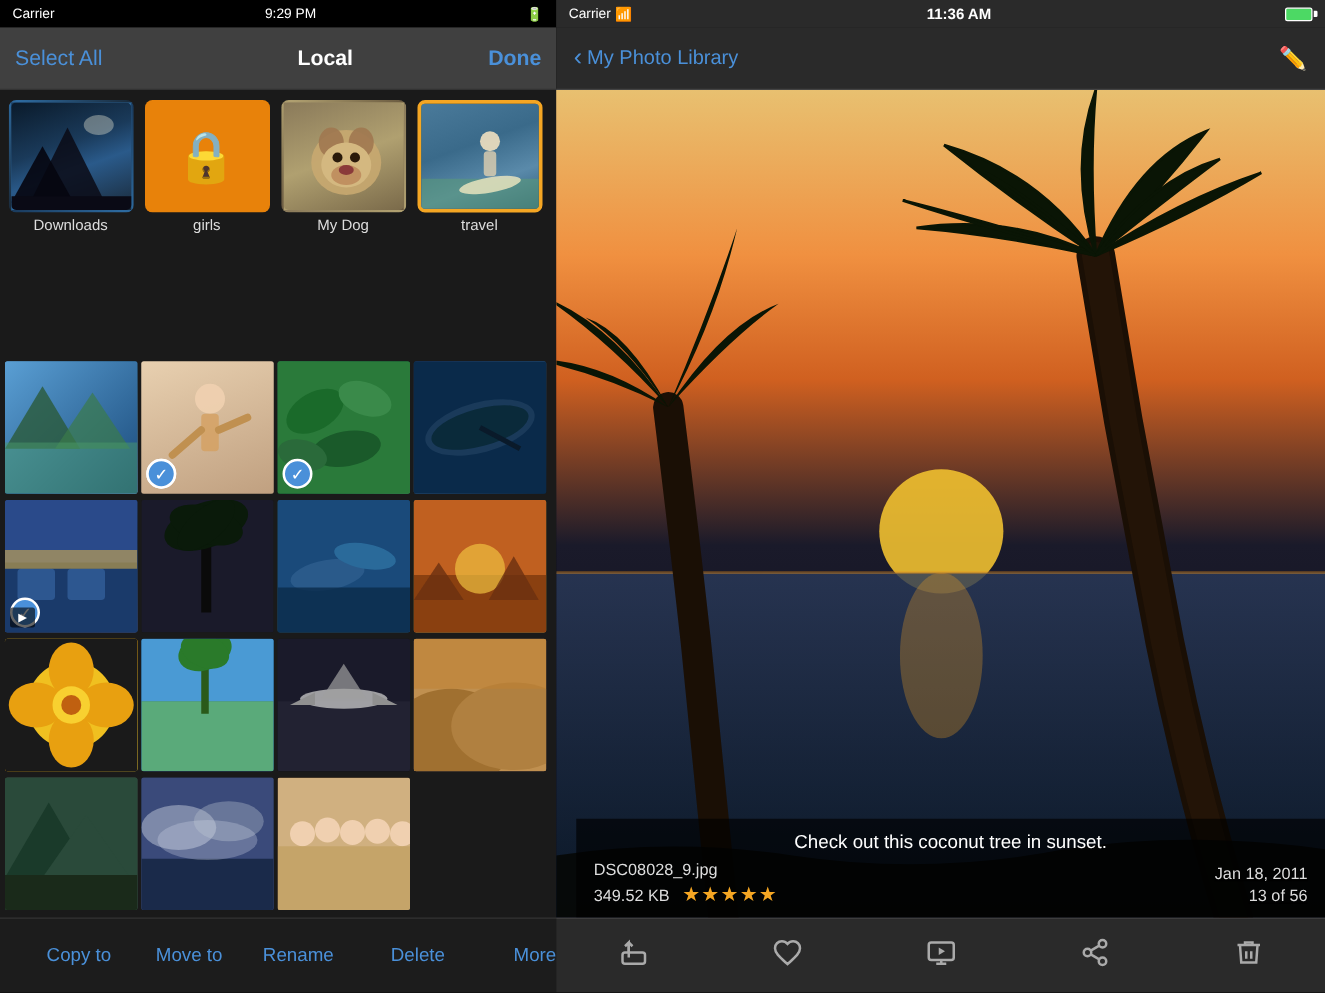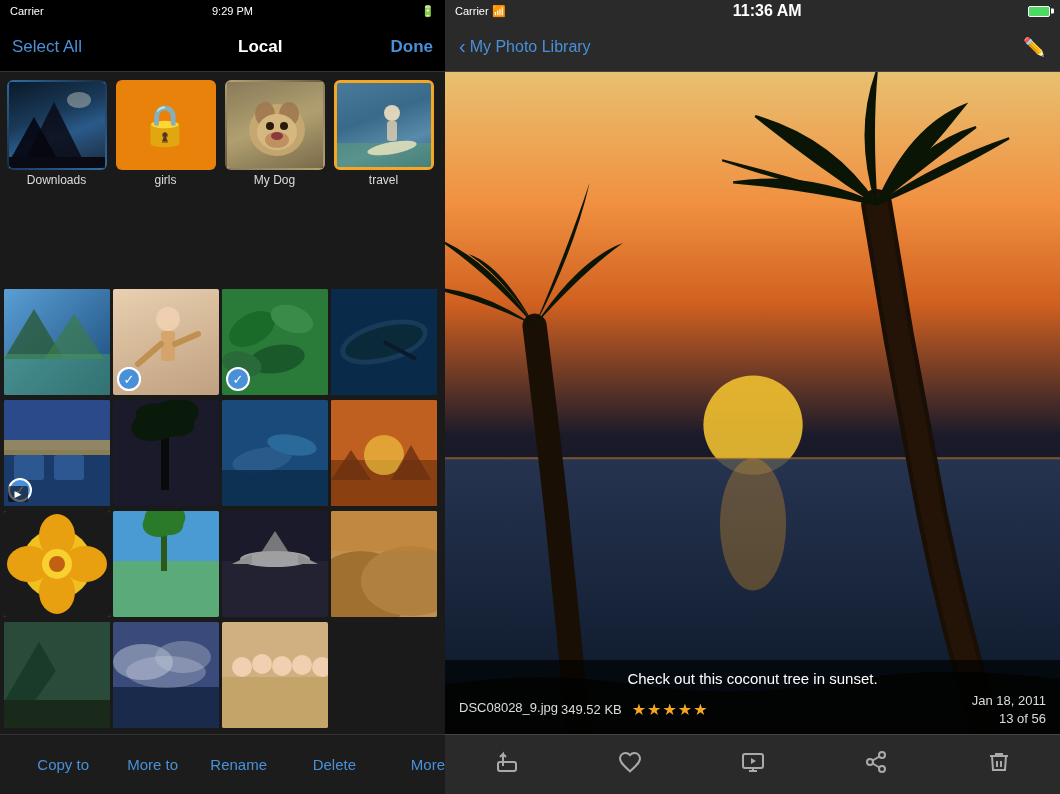--- a/index.html
+++ b/index.html
@@ -27,21 +27,21 @@
       display: flex;
       align-items: center;
       justify-content: space-between;
       padding: 0 10px;
       color: #fff;
       font-size: 11px;
     }
 
     .left-nav-bar {
       height: 50px;
-      background: #000000;
+      background: #404040;
       display: flex;
       align-items: center;
       justify-content: space-between;
       padding: 0 12px;
       border-bottom: 1px solid #333;
     }
 
     .left-nav-bar .select-all {
       color: #4a90d9;
       font-size: 17px;
@@ -187,21 +187,21 @@
       background: #2a2a2a;
       display: flex;
       align-items: center;
       justify-content: space-between;
       padding: 0 10px;
       color: #fff;
       font-size: 11px;
     }
 
     .status-left { display: flex; align-items: center; gap: 4px; }
-    .status-center { font-size: 16px; font-weight: 600; }
+    .status-center { font-size: 12px; font-weight: 600; }
     .status-right { display: flex; align-items: center; gap: 4px; }
 
     .battery-icon {
       display: inline-block;
       width: 22px;
       height: 11px;
       border: 1.5px solid #fff;
       border-radius: 2px;
       position: relative;
       background: #4cd964;
@@ -274,41 +274,42 @@
       position: absolute;
       top: 0;
       left: 0;
       width: 100%;
       height: 100%;
     }
 
     .photo-caption {
       position: absolute;
       bottom: 0;
-      left: 0;
+      left: 16px;
       right: 0;
       background: rgba(0,0,0,0.65);
       padding: 10px 14px 8px 14px;
     }
 
     .caption-text {
       color: #fff;
       font-size: 15px;
       text-align: center;
       margin-bottom: 6px;
     }
 
     .photo-meta {
       display: flex;
       justify-content: space-between;
       align-items: center;
     }
 
     .meta-left {
       display: flex;
+      flex-direction: column;
       gap: 3px;
     }
 
     .meta-filename {
       color: #ddd;
       font-size: 13px;
     }
 
     .meta-size {
       color: #ddd;
@@ -616,21 +617,21 @@
         <circle cx="60" cy="44" r="10" fill="#f0d0b0"></circle>
         <circle cx="80" cy="43" r="10" fill="#f0d0b0"></circle>
         <circle cx="100" cy="45" r="10" fill="#f0d0b0"></circle>
         <rect x="0" y="55" width="106" height="51" fill="#c0a060" opacity="0.7"></rect>
       </svg>
     </div>
   </div>
 
   <div class="bottom-toolbar">
     <span class="toolbar-btn">Copy to</span>
-    <span class="toolbar-btn">More to</span>
+    <span class="toolbar-btn">Move to</span>
     <span class="toolbar-btn">Rename</span>
     <span class="toolbar-btn">Delete</span>
     <span class="toolbar-btn">More</span>
   </div>
 </div>
 
 <div class="right-panel">
 
   <div class="right-status-bar">
     <div class="status-left">

